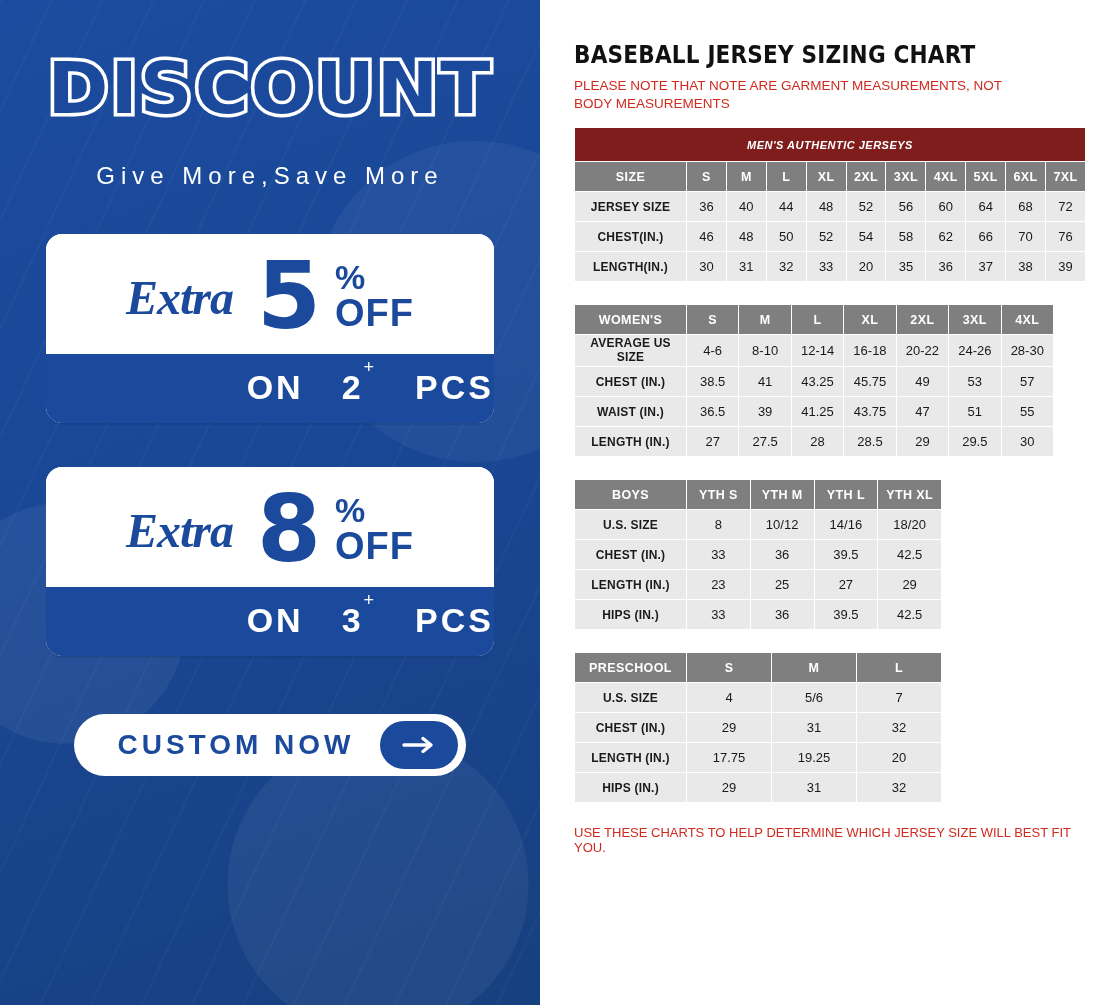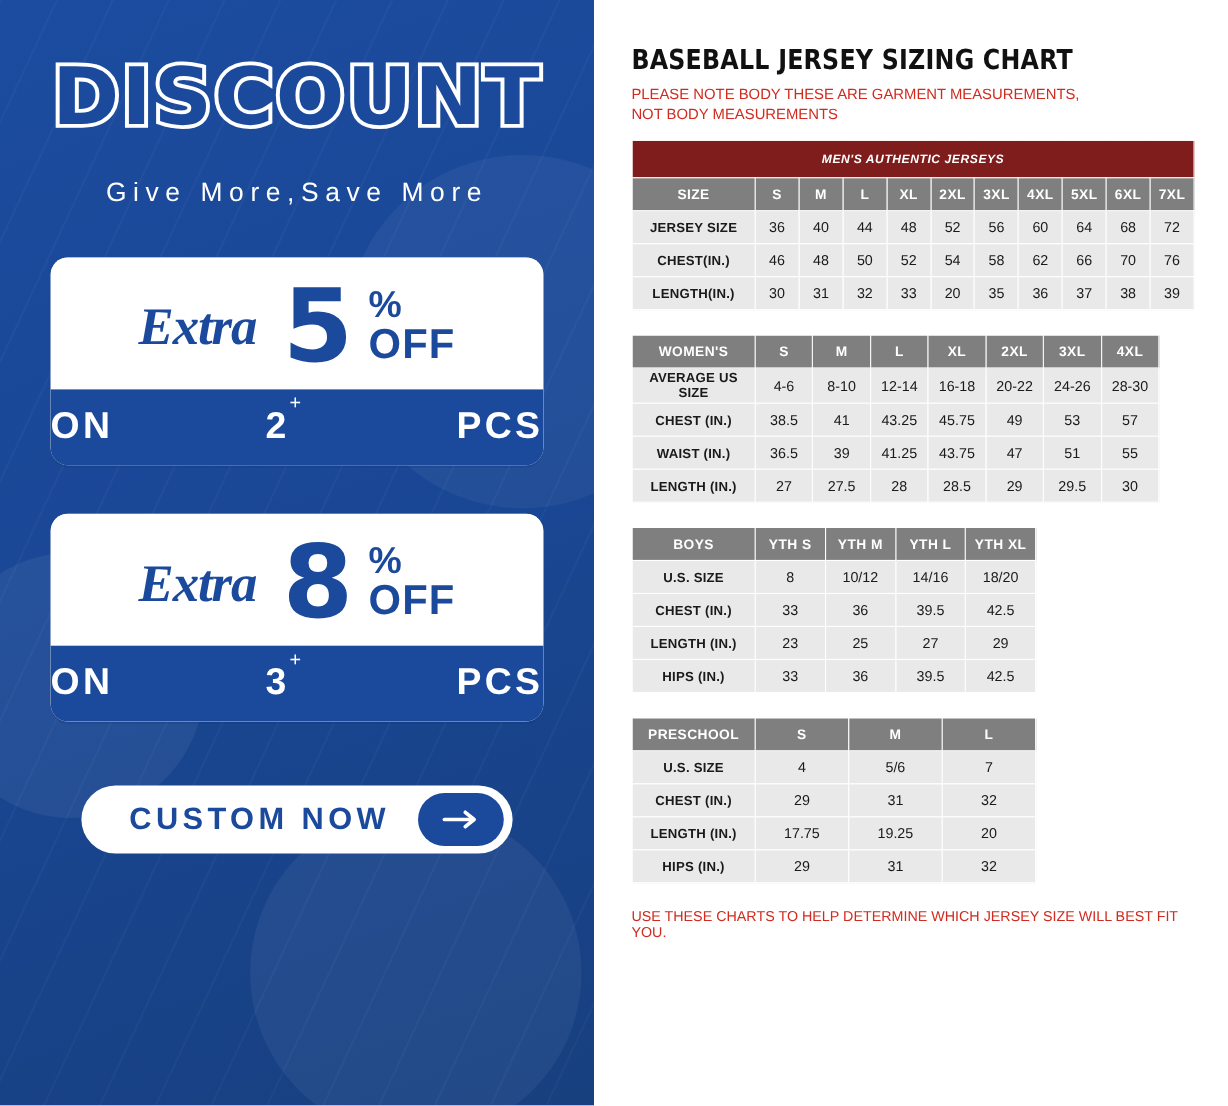--- a/index.html
+++ b/index.html
@@ -134,22 +134,22 @@
   .offer-bottom {
     background: #1b4a9c;
     color: #ffffff;
     text-align: center;
     padding: 14px 0 16px 0;
     font-size: 34px;
     font-weight: bold;
     letter-spacing: 3px;
     display: flex;
     align-items: baseline;
-    justify-content: space-between;
-    gap: 16px;
+    justify-content: flex-end;
+    gap: 38px;
   }
   .offer-qty {
     font-size: 34px;
     font-weight: bold;
     position: relative;
   }
   .offer-qty sup {
     font-size: 18px;
     top: -14px;
     position: relative;
@@ -321,21 +321,21 @@
             <path d="M21 3.5 L29 10 L21 16.5" stroke="#ffffff" stroke-width="3.4" stroke-linecap="round" stroke-linejoin="round" fill="none"></path>
           </svg>
         </span>
       </div>
 
     </div>
   </div>
 
   <div class="charts">
     <div class="chart-title">BASEBALL JERSEY SIZING CHART</div>
-    <div class="chart-note">PLEASE NOTE BODY THESE ARE GARMENT MEASUREMENTS, NOT BODY MEASUREMENTS</div>
+    <div class="chart-note">PLEASE NOTE THAT NOTE ARE GARMENT MEASUREMENTS, NOT BODY MEASUREMENTS</div>
 
     <div>
 
       <table class="size-table" id="tbl-mens">
         <colgroup>
           <col class="lbl">
             <col>
             <col>
             <col>
             <col>

